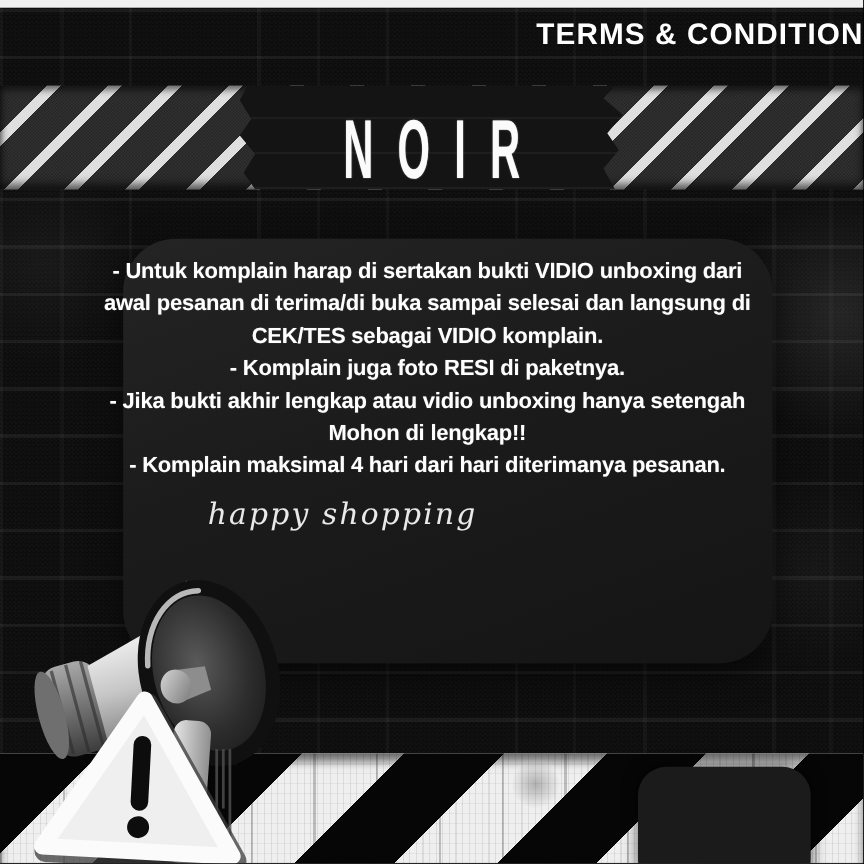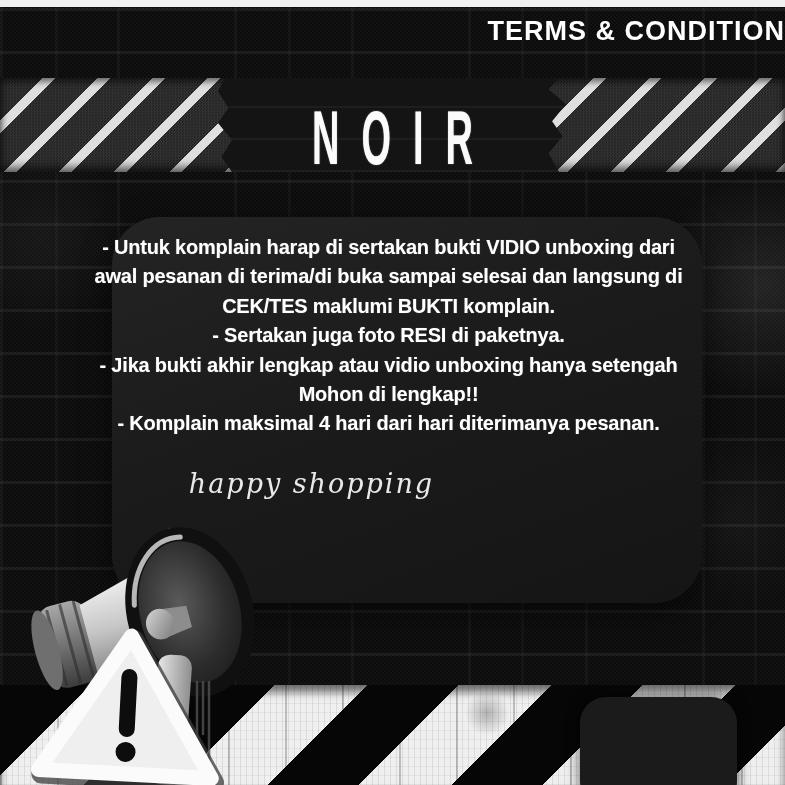--- a/index.html
+++ b/index.html
@@ -50,21 +50,21 @@
     border-radius:48px;
     background:linear-gradient(160deg,#242424 0%,#1b1b1b 45%,#151515 100%);
     box-shadow:0 10px 30px rgba(0,0,0,.55);
   }
   .terms-text{
     position:absolute;left:20px;right:28px;top:233px;z-index:6;text-align:center;
     color:#fff;font-weight:700;font-size:20px;line-height:29.4px;letter-spacing:-0.2px;
     text-shadow:0 0 1px rgba(255,255,255,.35);
   }
   .closing-script{
-    position:absolute;left:0;top:468px;width:623px;z-index:6;text-align:center;
+    position:absolute;left:0;top:452px;width:623px;z-index:6;text-align:center;
     font-family:"DejaVu Serif",serif;font-style:italic;font-weight:400;
     color:#e9e9e9;font-size:27px;letter-spacing:2px;
   }
   .bottom-band{
     position:absolute;left:0;top:685px;width:785px;height:100px;z-index:7;
     background-color:#efefef;
     background-image:
       radial-gradient(circle at 487px 28px, rgba(60,60,60,.35), rgba(60,60,60,0) 22px),
       repeating-linear-gradient(90deg, rgba(70,70,70,.30) 0 2px, rgba(0,0,0,0) 2px 57px),
       repeating-linear-gradient(90deg, rgba(80,80,80,.12) 0 1px, rgba(0,0,0,0) 1px 6px),
@@ -95,22 +95,22 @@
 
   <div class="stripe-band"></div>
   <div class="brand-swath"></div>
   <div class="brand-name">NOIR</div>
 
   <div class="terms-panel"></div>
 
   <div class="terms-text">
     <div>- Untuk komplain harap di sertakan bukti VIDIO unboxing dari</div>
     <div>awal pesanan di terima/di buka sampai selesai dan langsung di</div>
-    <div>CEK/TES maklumi BUKTI komplain.</div>
-    <div>- Sertakan juga foto RESI di paketnya.</div>
+    <div>CEK/TES sebagai VIDIO komplain.</div>
+    <div>- Komplain juga foto RESI di paketnya.</div>
     <div>- Jika bukti akhir lengkap atau vidio unboxing hanya setengah</div>
     <div>Mohon di lengkap!!</div>
     <div>- Komplain maksimal 4 hari dari hari diterimanya pesanan.</div>
   </div>
 
   <div class="closing-script">happy shopping</div>
 
   <div class="bottom-band">
     <div class="bottom-stripes"></div>
   </div>

